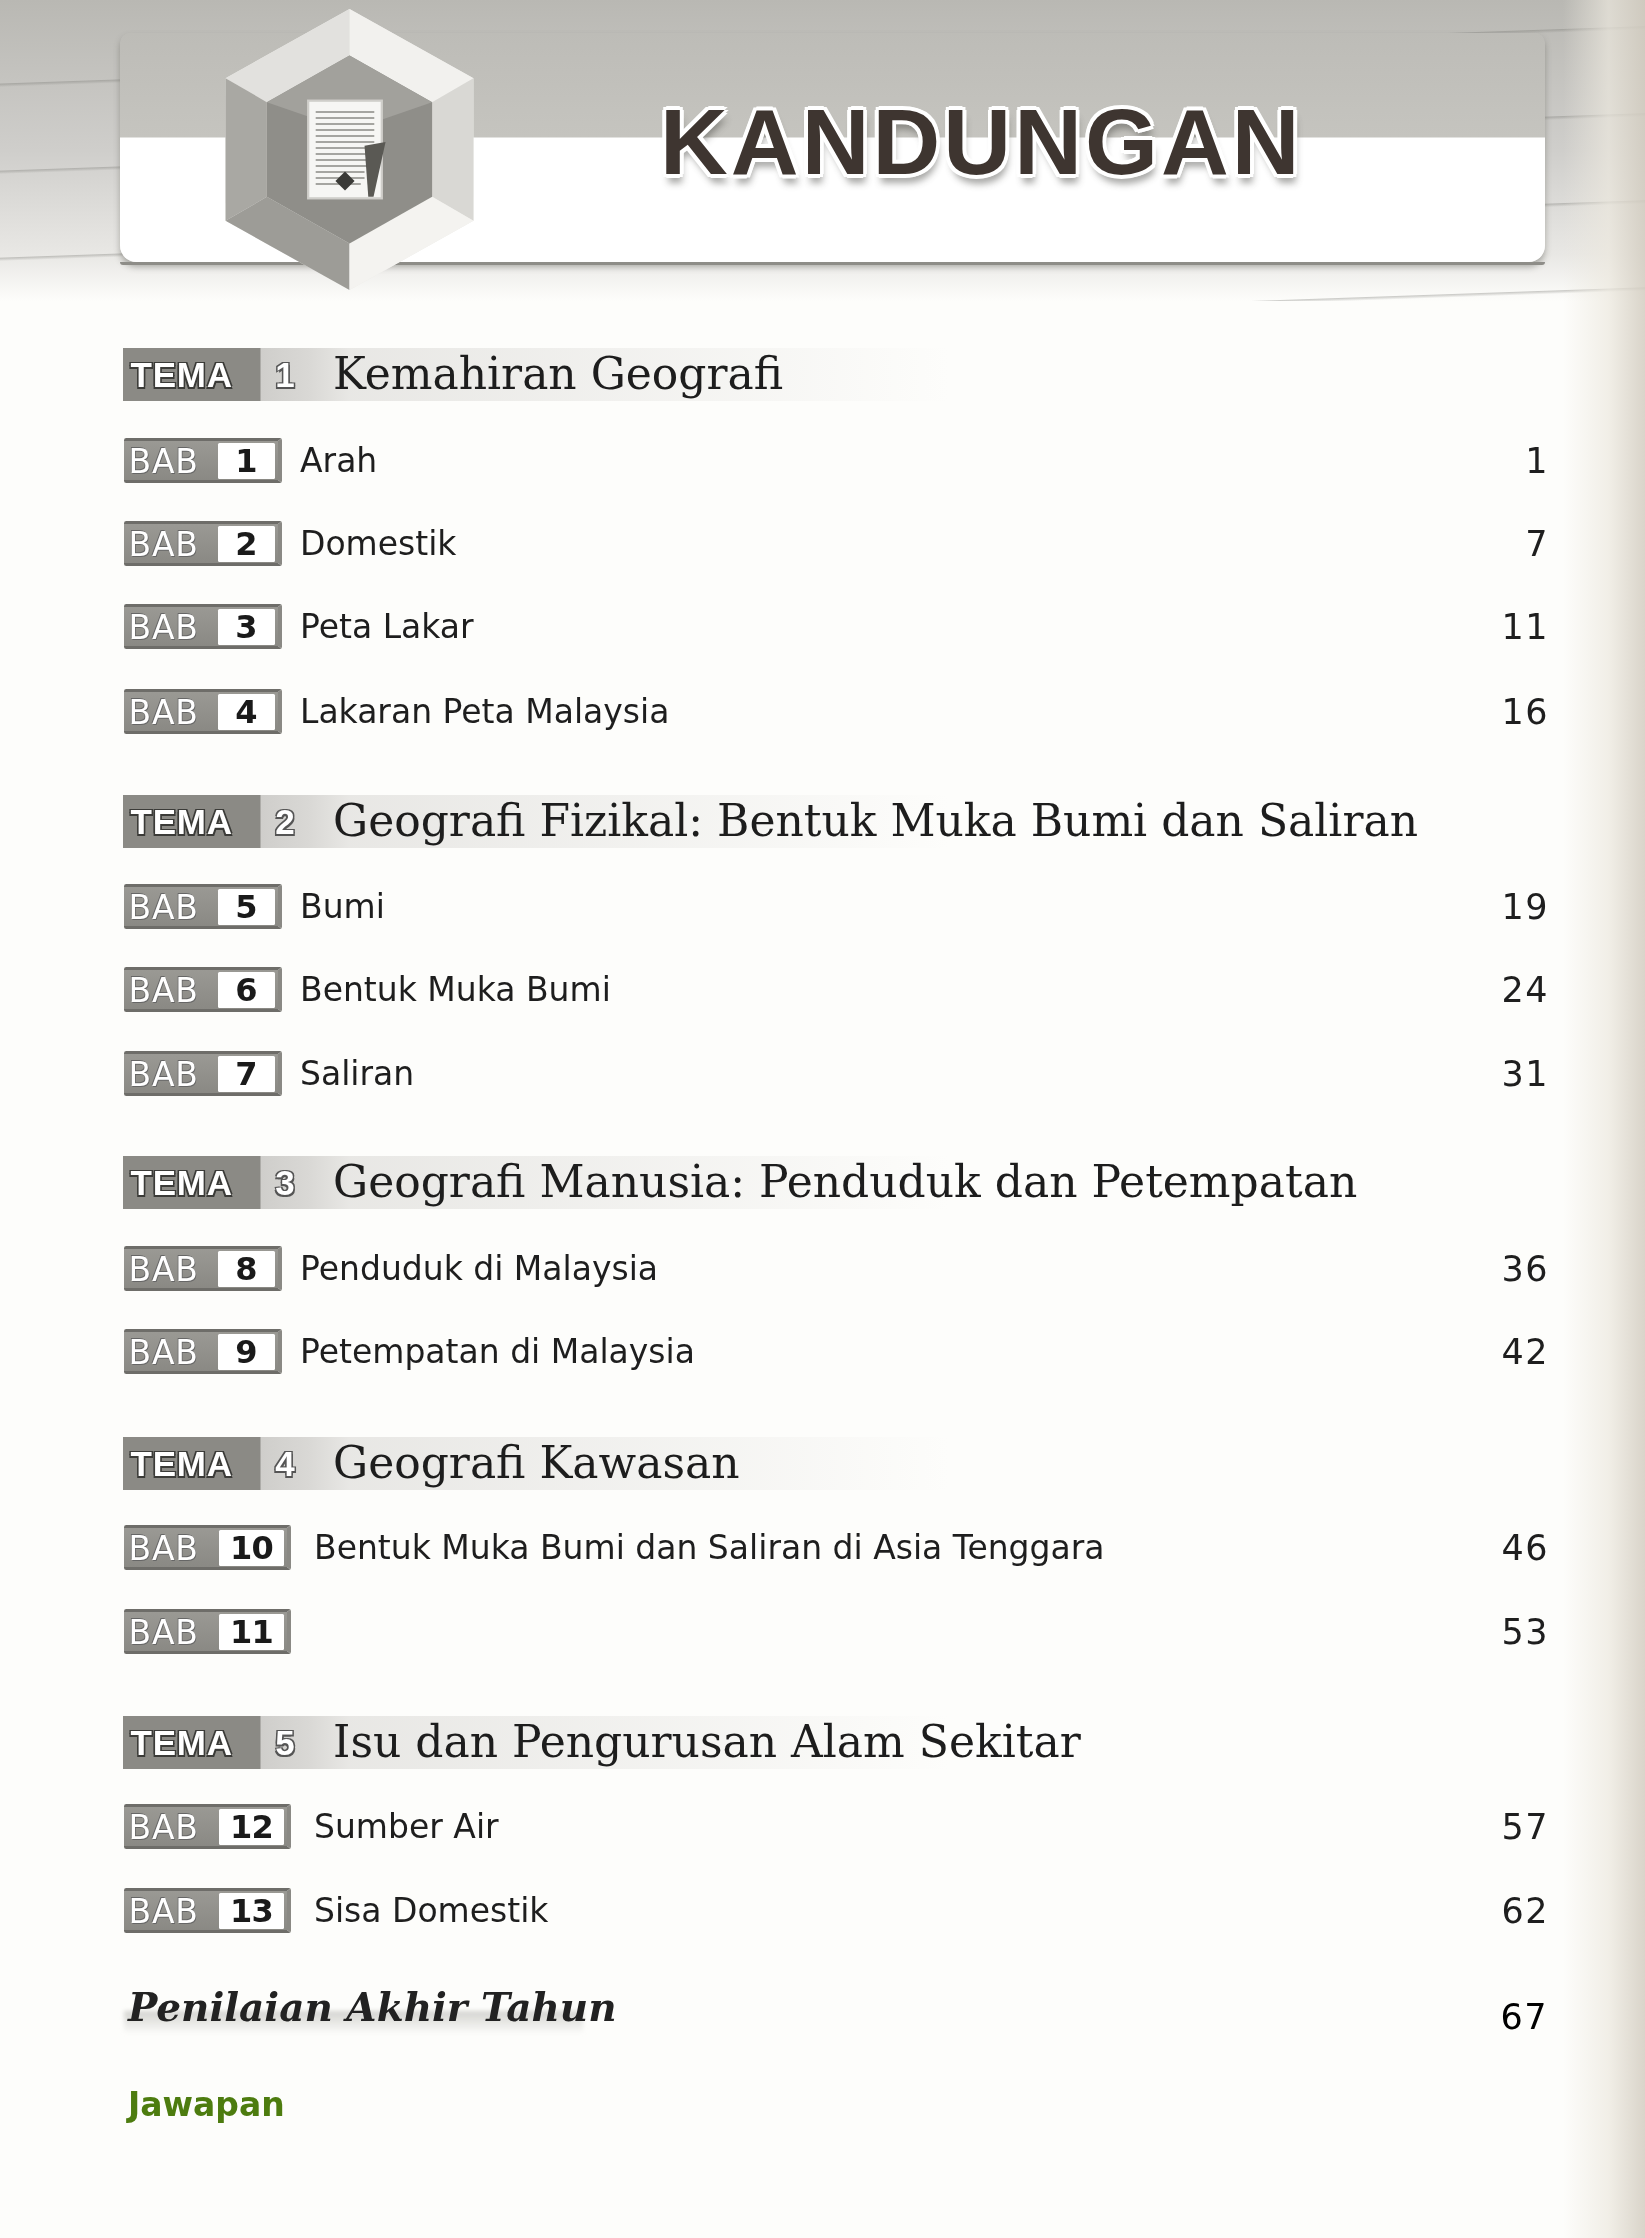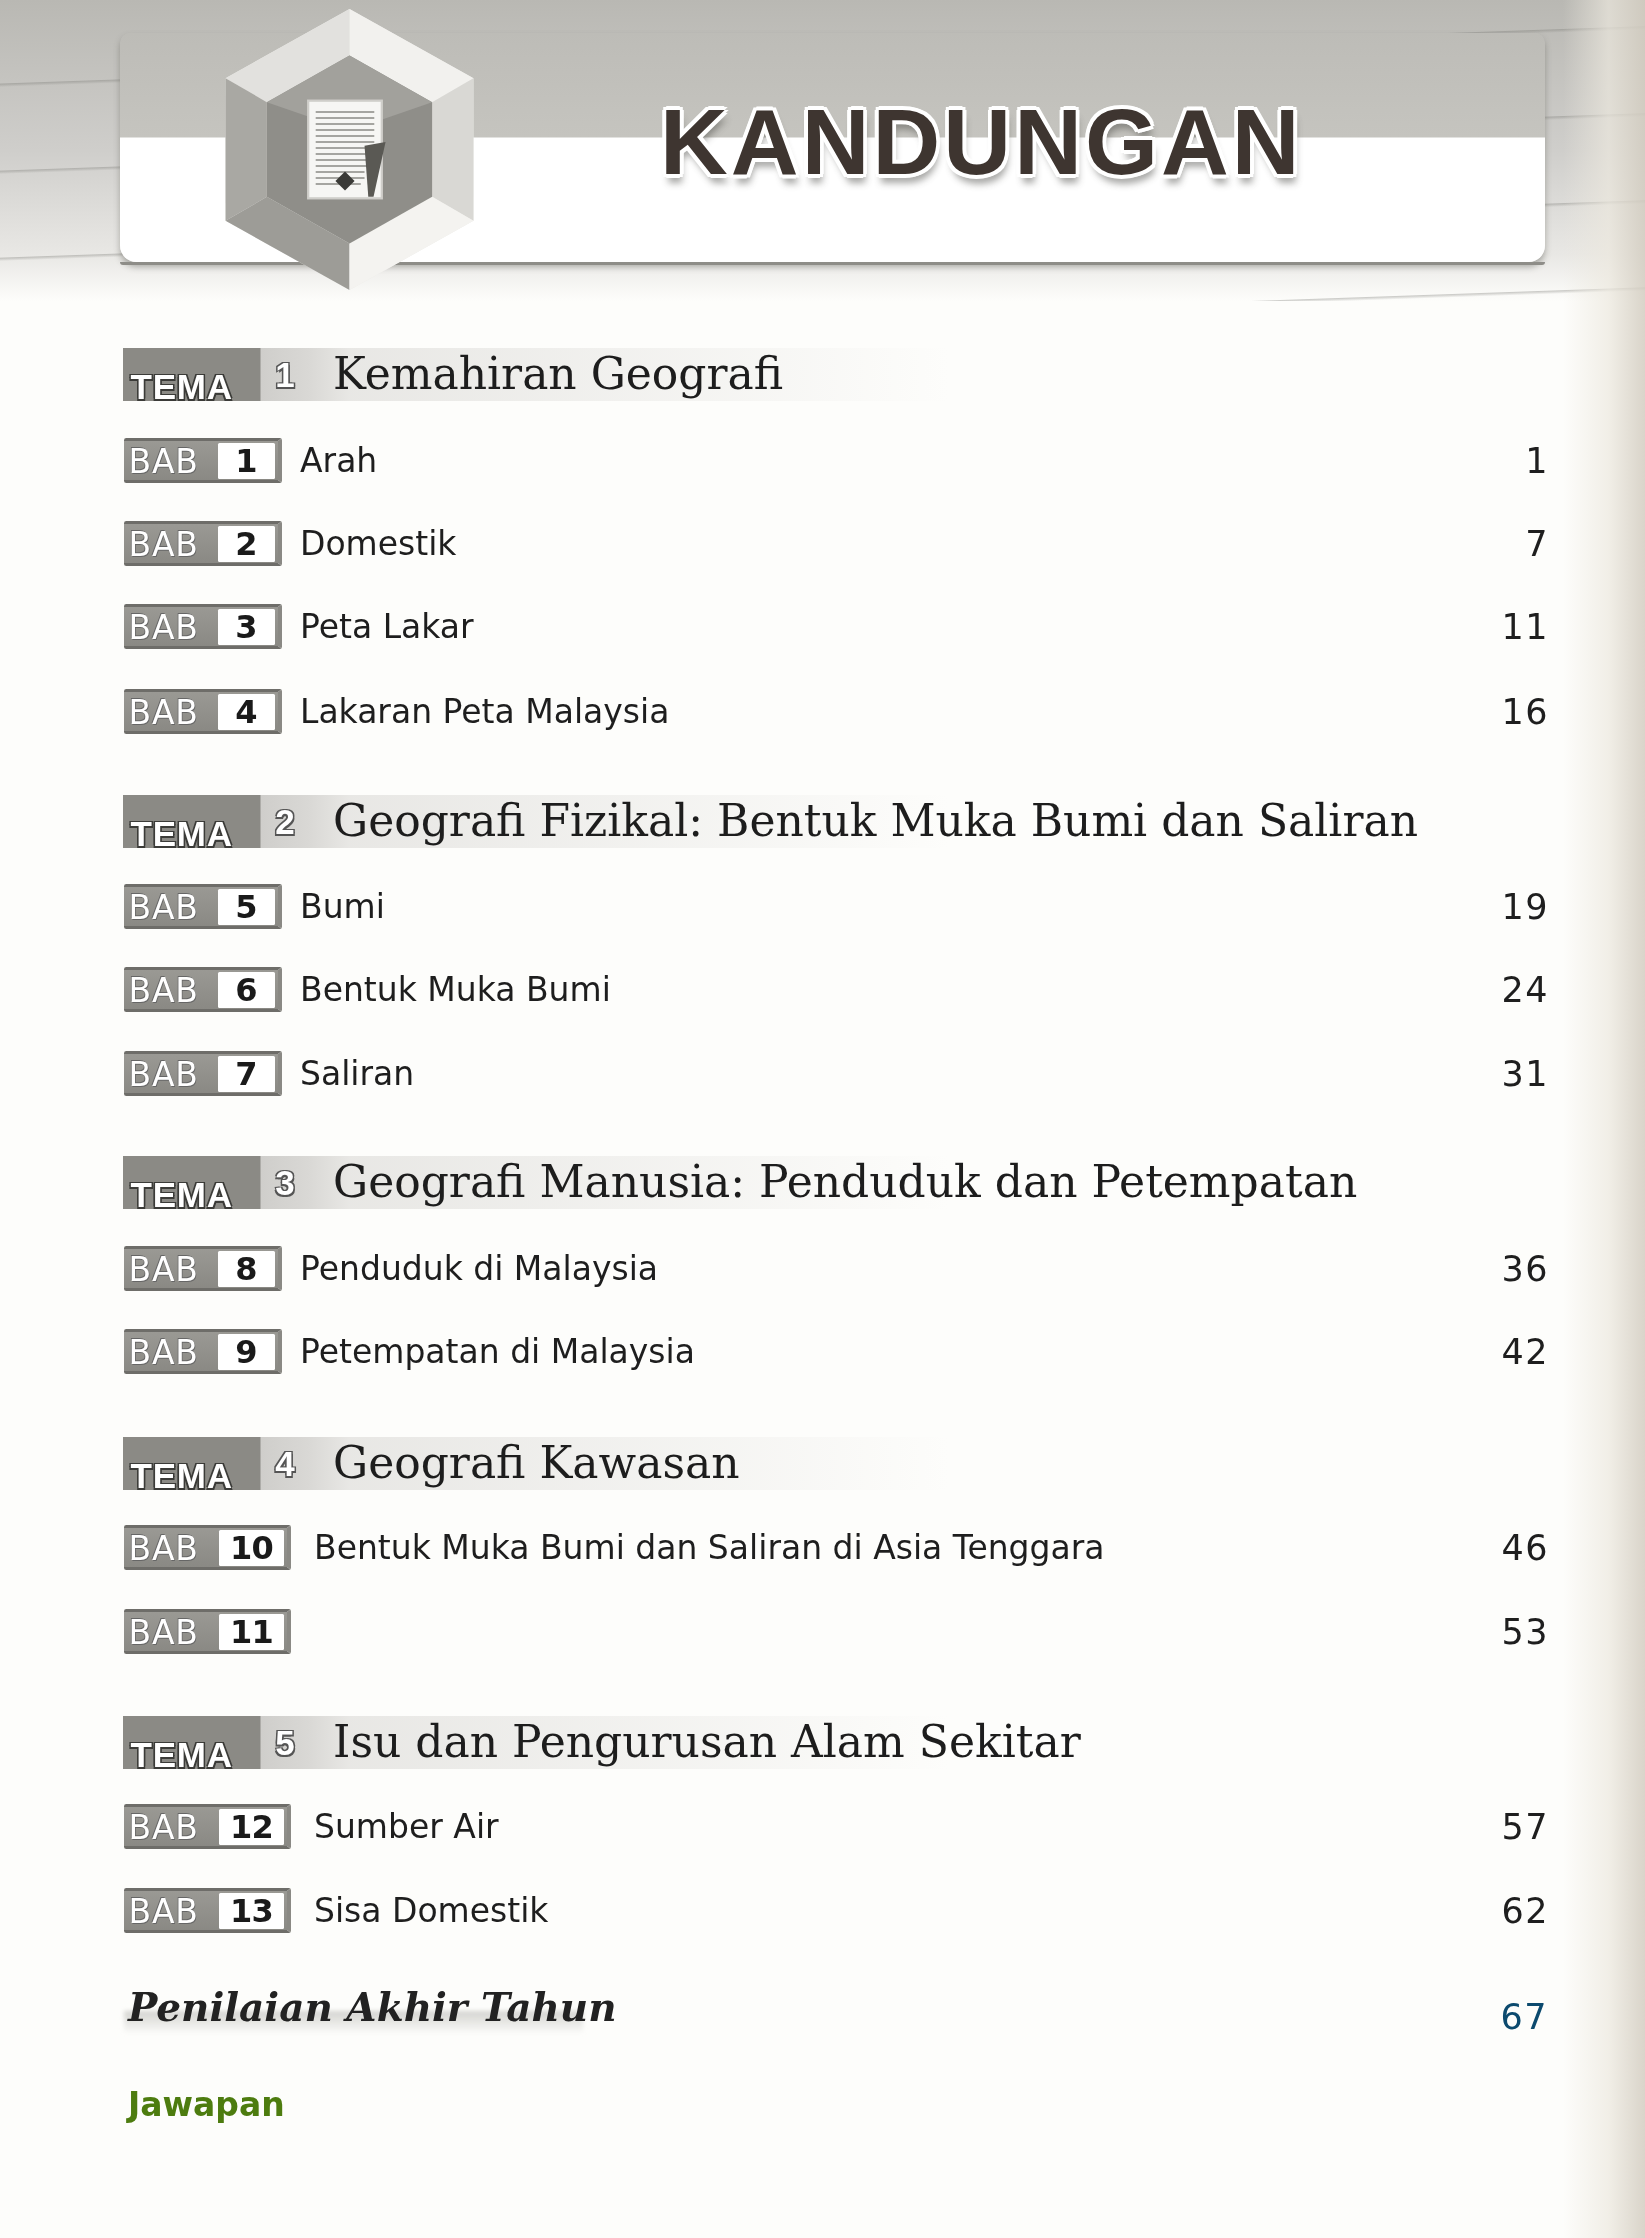--- a/index.html
+++ b/index.html
@@ -47,21 +47,20 @@
   .tema-row { position:absolute; left:123px; height:53px; width:1428px; }
   .tema-fade {
     position:absolute; left:0; top:0; height:53px; width:827px;
     background:linear-gradient(to right, #8b8a85 0px, #8b8a85 137px, #cfcecb 138px, #d9d8d5 186px, rgba(225,224,221,0.75) 226px, rgba(240,239,237,0) 827px);
   }
   .tema-label {
     position:absolute; left:7.5px; top:7.5px;
     font-family:"Liberation Sans", sans-serif; font-weight:700; font-size:35px; letter-spacing:0.8px;
     color:#ffffff; line-height:38px;
     text-shadow:-1.5px -1.5px 0 #3b3b38, 1.5px -1.5px 0 #3b3b38, -1.5px 1.5px 0 #3b3b38, 1.5px 1.5px 0 #3b3b38;
-    margin-top:12px;
   }
   .tema-num {
     position:absolute; left:147px; top:7.5px; width:30px; text-align:center;
     font-family:"Liberation Sans", sans-serif; font-weight:700; font-size:35px; line-height:38px;
     color:#ffffff;
     text-shadow:-1.5px -1.5px 0 #555, 1.5px -1.5px 0 #555, -1.5px 1.5px 0 #555, 1.5px 1.5px 0 #555;
   }
   .tema-title {
     position:absolute; left:210px; top:-1.5px; white-space:nowrap;
     font-family:"DejaVu Serif", serif; font-size:44px; color:#1d1d1d; line-height:54px;
@@ -105,21 +104,21 @@
     line-height:53px;
     margin-top:8px;
   }
   .assessment-shadow {
     position:absolute; left:124px; top:2011px; width:459px; height:22.6px;
     background:linear-gradient(to bottom, rgba(200,200,196,0.8), rgba(235,235,232,0));
     filter:blur(2.3px);
   }
   .assessment-page {
     position:absolute; left:1398px; top:1996px; width:150px; text-align:right;
-    font-family:"DejaVu Sans", sans-serif; font-size:35px; line-height:42px; letter-spacing:1.5px; color:#0c4a6e;
+    font-family:"DejaVu Sans", sans-serif; font-size:35px; line-height:42px; letter-spacing:1.5px; color:#000000;
   }
   .answers {
     position:absolute; left:128px; top:2084px;
     font-family:"DejaVu Sans", sans-serif; font-weight:700; font-size:33px; color:#4d7c0f; line-height:42px;
   }
 </style>
 </head>
 <body>
 
 <div class="header-band">

